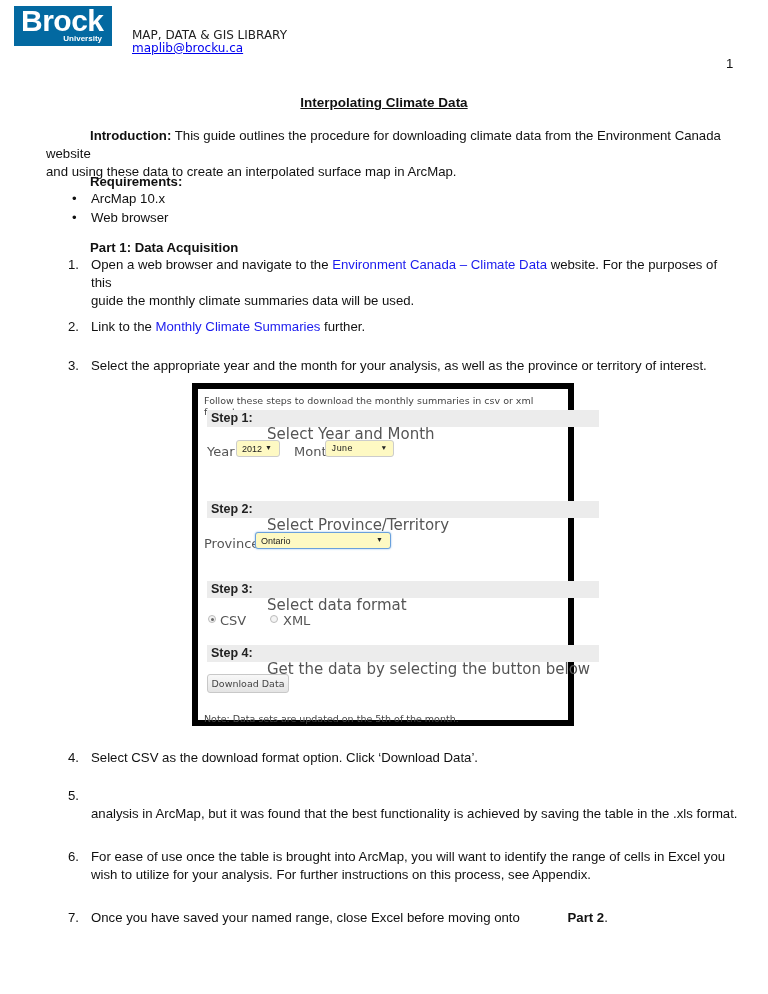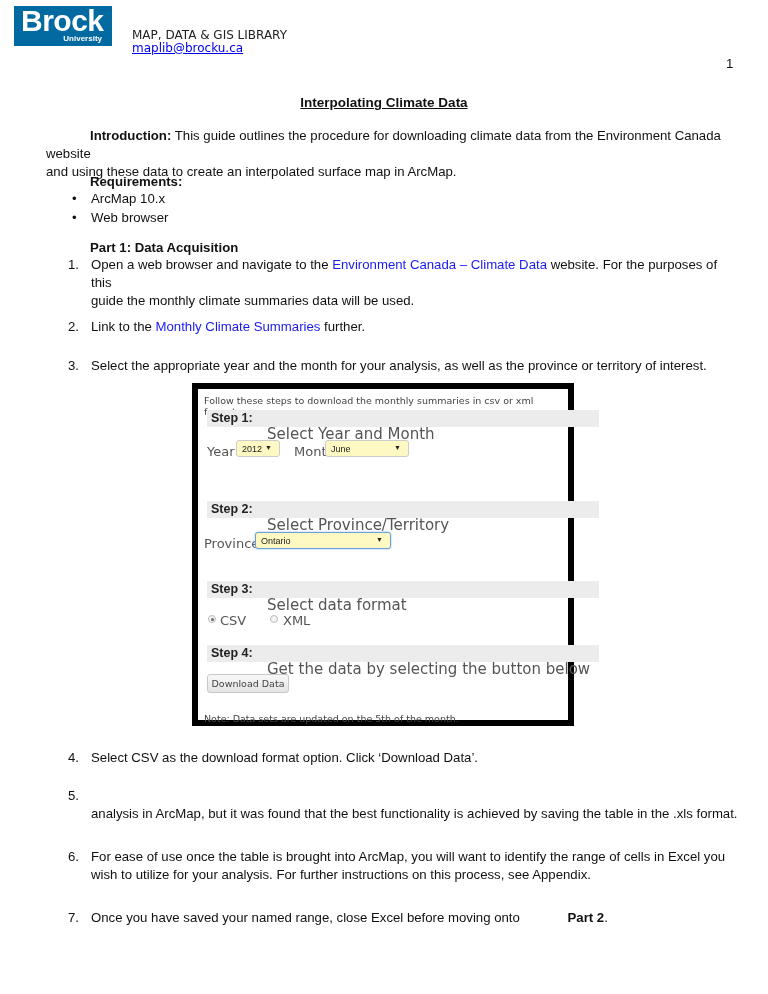--- a/index.html
+++ b/index.html
@@ -85,21 +85,21 @@
   <div class="stephdr" style="top:21px;">
     <span class="sn">Step 1:</span>
     <span class="sd">Select Year and Month</span>
   </div>
   <span class="lbl" style="left:9px; top:55px;">Year</span>
   <div class="sel" style="left:38px; top:51px; width:44px;">
     <span>2012</span>
     <span class="arr">▼</span>
   </div>
   <span class="lbl" style="left:96px; top:55px;">Month</span>
-  <div class="sel" style="left:127px; top:51px; width:84px;">
+  <div class="sel" style="left:127px; top:51px; width:69px;font-family:Liberation Mono, monospace;">
     <span>June</span>
     <span class="arr">▼</span>
   </div>
 
   <div class="stephdr" style="top:112px;">
     <span class="sn">Step 2:</span>
     <span class="sd">Select Province/Territory</span>
   </div>
   <span class="lbl" style="left:6px; top:147px;">Province</span>
   <div class="sel focus" style="left:57px; top:143px; width:136px;">

